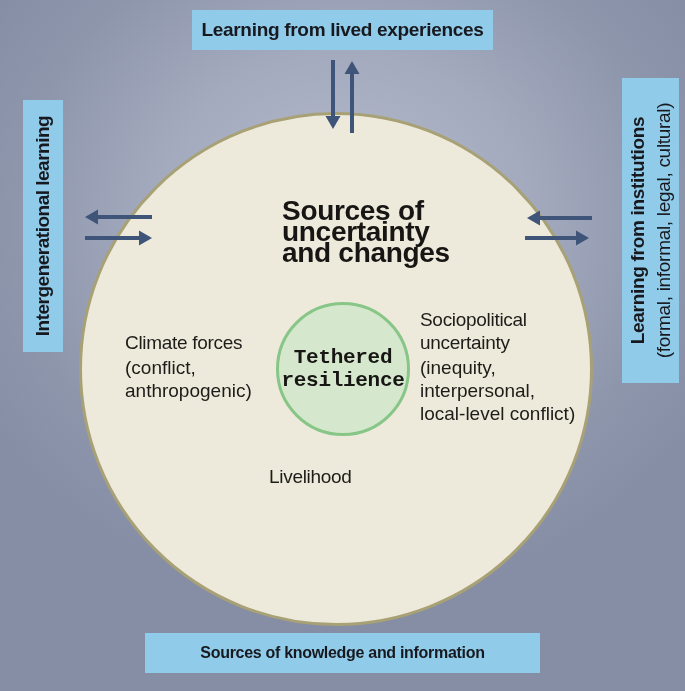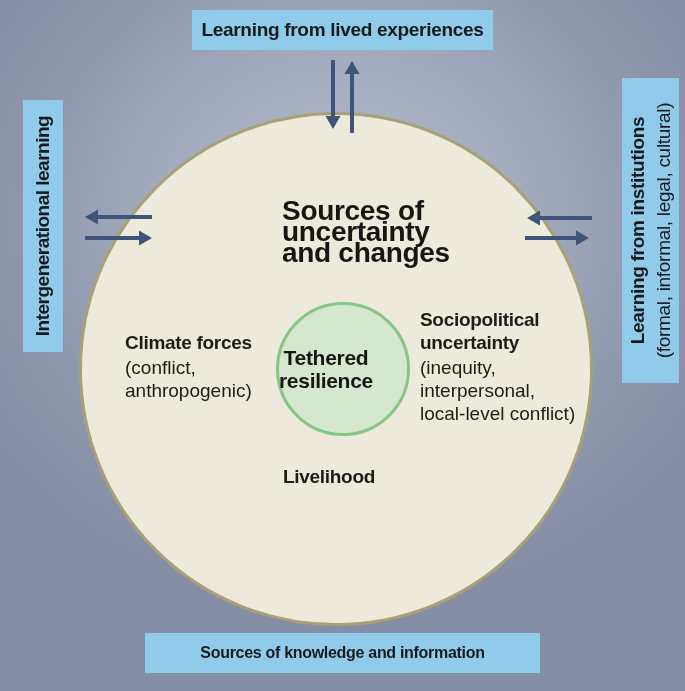--- a/index.html
+++ b/index.html
@@ -38,36 +38,36 @@
   
   .outer-circle{
     position:absolute;left:79px;top:112px;
     width:508px;height:508px;border-radius:50%;
     background:#edeadb;border:3px solid #a8a176;
   }
   .inner-circle{
     position:absolute;left:276px;top:302px;
     width:128px;height:128px;border-radius:50%;
     background:#d5e8cd;border:3px solid #87c686;
-    display:flex;align-items:center;justify-content:flex-start;
+    display:flex;align-items:center;justify-content:center;
     text-align:center;font-weight:bold;font-size:21px;line-height:23px;
-    color:#171614;letter-spacing:-0.3px;
+    color:#171614;letter-spacing:-0.3px;font-family:Liberation Mono, monospace;
   }
   
   .tblock{position:absolute;font-size:19px;line-height:23px;}
-  .tblock .title{font-weight:bold;letter-spacing:-0.3px;}
+  .tblock .title{font-weight:normal;letter-spacing:-0.3px;}
   .tblock .detail{margin-top:2px;}
   .heading{
     position:absolute;left:282px;top:200px;
     font-weight:bold;font-size:28px;line-height:21px;letter-spacing:-0.3px;
     color:#171614;
   }
   .t-climate{left:125px;top:331px;}
   .t-socio{left:420px;top:308px;}
-  .t-live{left:283px;top:465px;text-align:center;}
+  .t-live{left:269px;top:465px;text-align:center;}
   .arrows{position:absolute;left:0;top:0;pointer-events:none;}
 </style>
 </head>
 <body>
 
 <div class="stage">
 
   <div class="lbl lbl-top">Learning from lived experiences</div>
 
   <div class="lbl lbl-left">Intergenerational learning</div>

